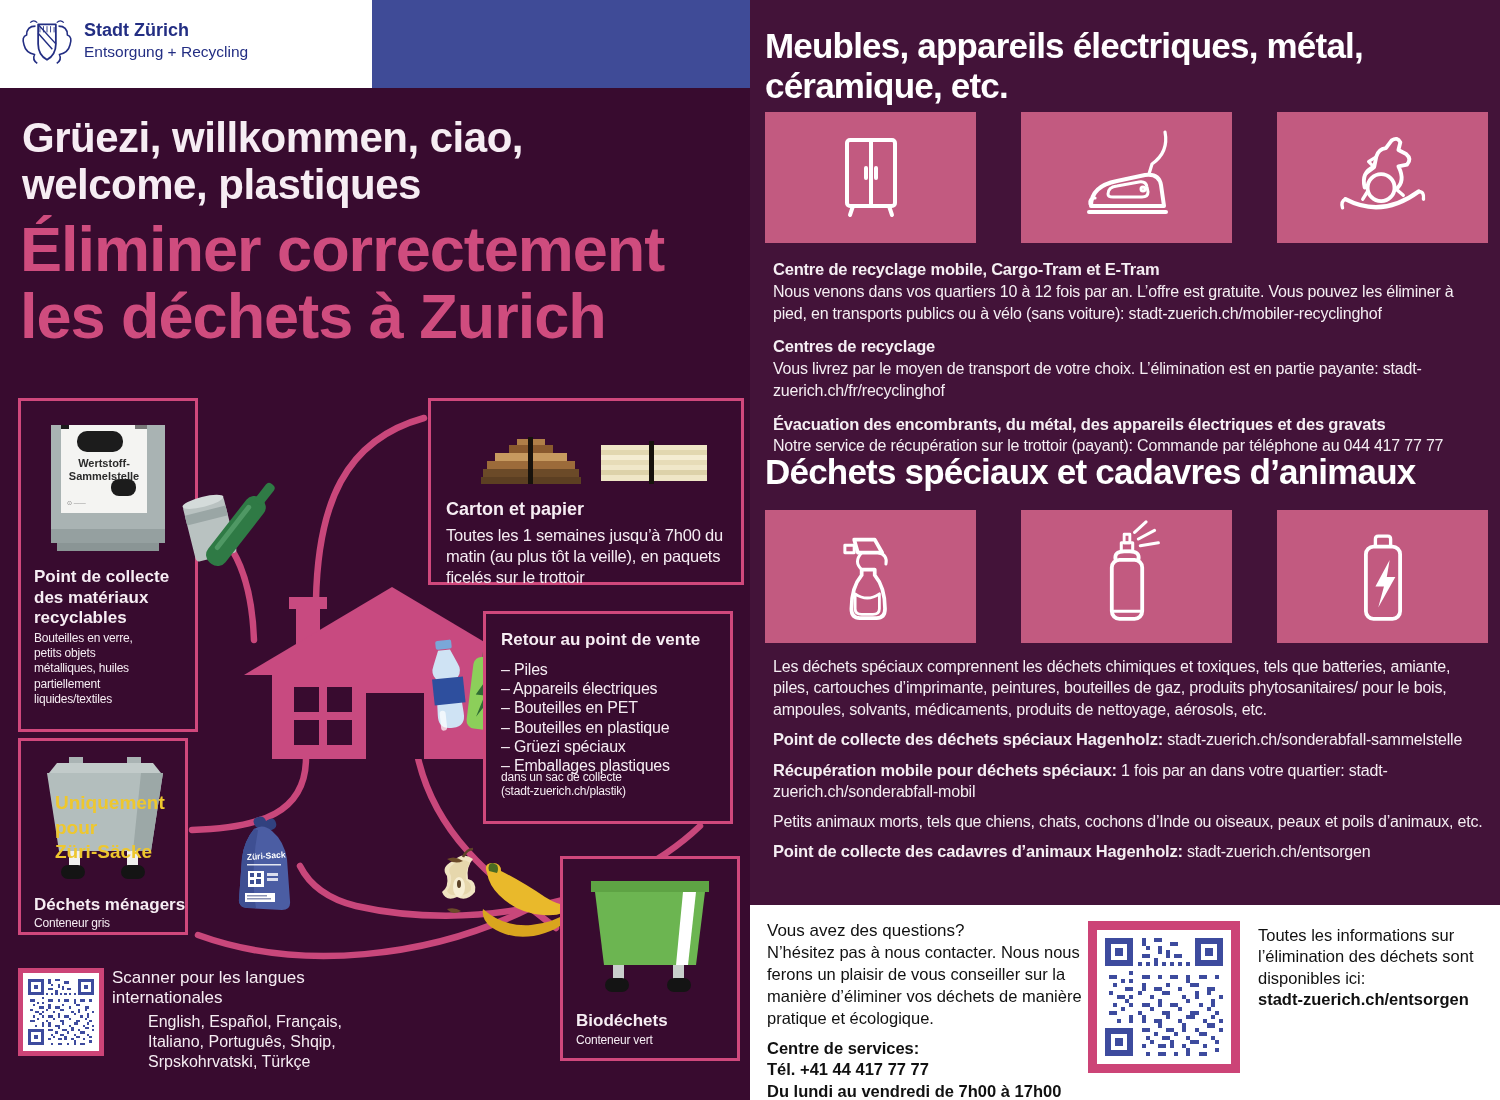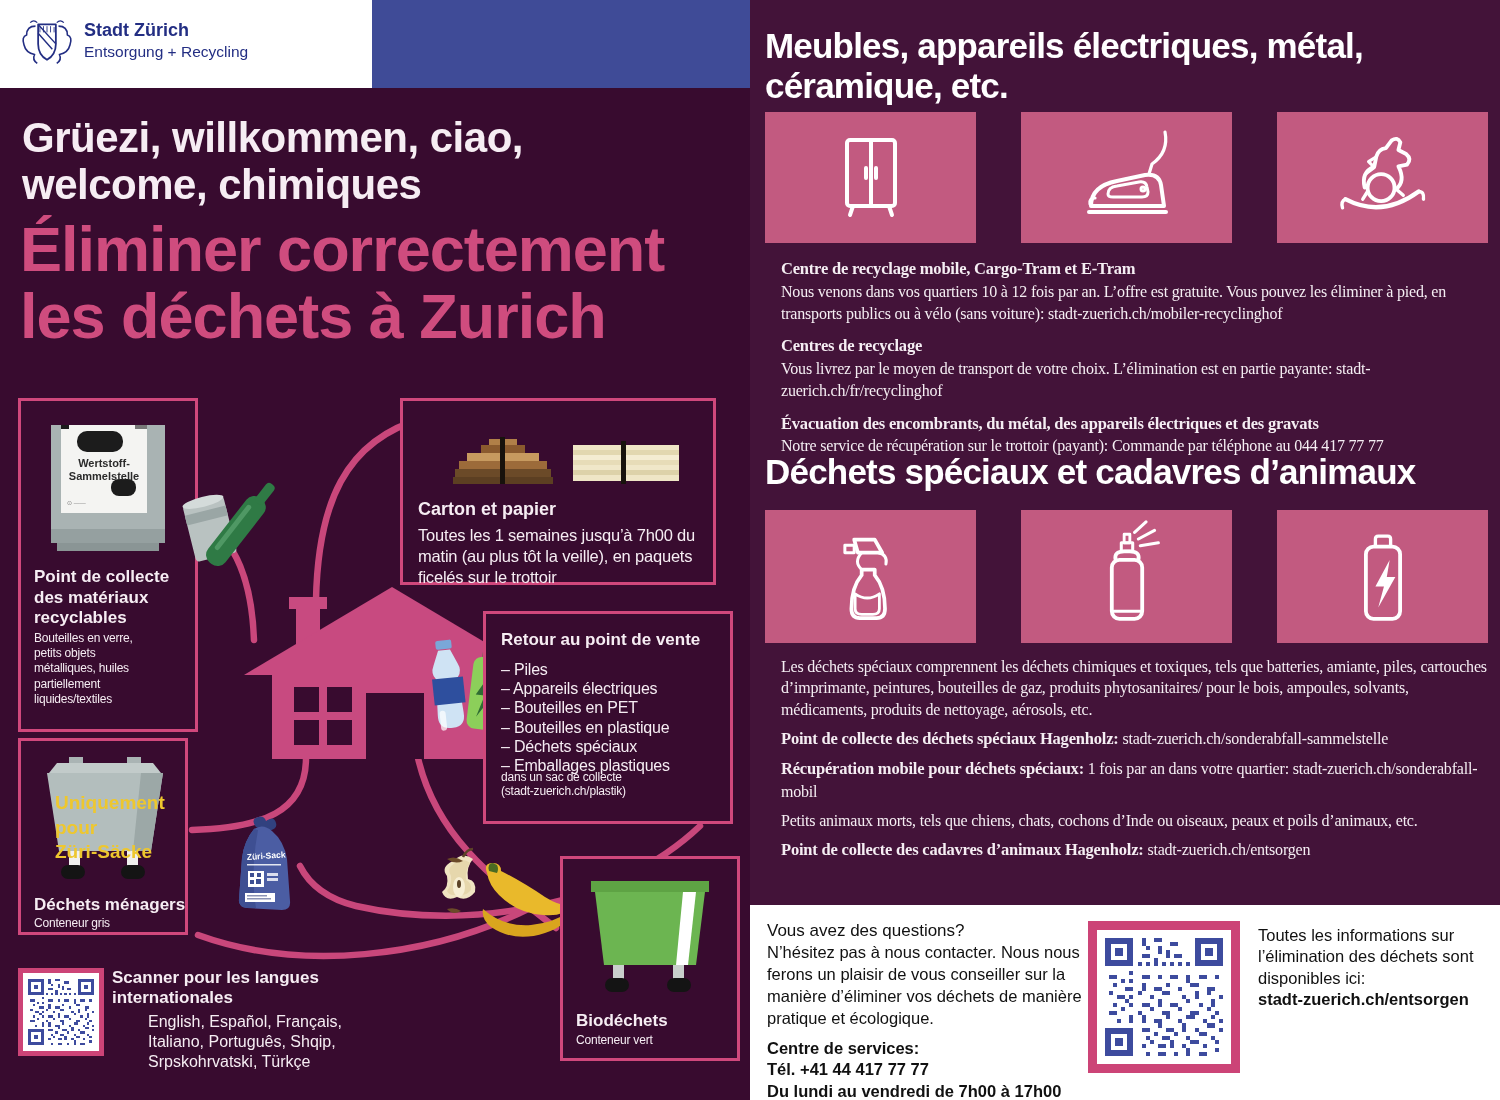--- a/index.html
+++ b/index.html
@@ -18,45 +18,45 @@
   .greet{position:absolute;left:22px;top:114px;width:640px;color:#f6edf3;font-weight:700;
     font-size:42px;line-height:1.13;letter-spacing:-0.5px;white-space:pre-line;}
   .big-title{position:absolute;left:20px;top:216px;width:720px;color:#cf4c7e;font-weight:700;
     font-size:63px;line-height:1.06;letter-spacing:-1px;white-space:pre-line;}
 
   .box{position:absolute;border:3px solid #d0487c;background:#380b2f;}
   .box-title{color:#f6edf3;font-weight:700;font-size:17px;line-height:1.22;white-space:pre-line;}
   .box-body{color:#f6edf3;font-size:12px;line-height:1.27;white-space:pre-line;letter-spacing:-0.2px;}
 
   .box-recyclables{left:18px;top:398px;width:180px;height:334px;}
-  .box-carton{left:400px;top:398px;width:316px;height:187px;}
+  .box-carton{left:428px;top:398px;width:316px;height:187px;}
   .box-retour{left:483px;top:611px;width:250px;height:213px;}
   .box-menagers{left:18px;top:738px;width:170px;height:197px;}
   .box-bio{left:560px;top:856px;width:180px;height:205px;}
 
   .retour-list{list-style:none;margin:6px 0 0 0;padding:0;color:#f6edf3;font-size:16px;line-height:1.2;letter-spacing:-0.2px;}
   .yellow-label{position:absolute;left:34px;top:50px;color:#eec72e;font-weight:700;font-size:19px;
     line-height:1.3;white-space:pre-line;}
 
   .qr-frame{border:5px solid #cc4477;background:#ffffff;padding:5px;}
   .qr-left{position:absolute;left:18px;top:968px;width:86px;height:88px;}
   .lang-block{position:absolute;left:112px;top:968px;width:340px;color:#f6edf3;}
-  .lang-title{font-weight:700;font-size:17px;line-height:1.18;white-space:pre-line;}
+  .lang-title{font-weight:400;font-size:17px;line-height:1.18;white-space:pre-line;}
   .lang-body{font-size:16px;line-height:1.26;white-space:pre-line;margin-top:4px;margin-left:36px;}
 
   
   .page-right{position:absolute;left:750px;top:0;width:750px;height:1100px;background:#431339;color:#f5eef3;}
   .r-heading{position:absolute;left:15px;width:730px;font-size:35px;font-weight:700;line-height:1.15;
     letter-spacing:-0.8px;white-space:pre-line;color:#ffffff;}
   .tile-row{position:absolute;left:15px;width:724px;display:flex;gap:45px;}
   .tile{width:211px;background:#c25a80;display:flex;align-items:center;justify-content:center;}
   .row1 .tile{height:131px;}
   .row2 .tile{height:133px;}
   .r-text{position:absolute;left:15px;width:724px;font-size:16px;line-height:1.37;letter-spacing:-0.2px;}
-  .r-text p{margin:0 0 11px 16px;font-family:Liberation Serif, serif;}
+  .r-text p{margin:0 0 11px 8px;}
   .r-text .bt{display:block;font-weight:700;font-size:16.5px;}
   .r-text b{font-size:16.5px;}
   .footer{position:absolute;left:0;top:905px;width:750px;height:195px;background:#ffffff;color:#111111;}
   .foot-q{position:absolute;left:17px;top:15px;width:316px;font-size:16.5px;line-height:1.32;}
   .foot-q .t{font-weight:400;font-size:17px;}
   .foot-q .svc{font-weight:700;margin-top:8px;}
   .qr-right{position:absolute;left:338px;top:16px;width:152px;height:152px;border-width:9px;padding:8px;}
   .foot-info{position:absolute;left:508px;top:20px;width:236px;font-size:16.5px;line-height:1.3;}
   .foot-info .lnk{font-weight:700;}
   svg{display:block;}
@@ -98,21 +98,21 @@
         </g>
       </svg>
       <div class="logo-text">
         <div class="logo-title">Stadt Zürich</div>
         <div class="logo-sub">Entsorgung + Recycling</div>
       </div>
     </div>
     <div class="band-blue"></div>
 
     <div class="greet">Grüezi, willkommen, ciao,
-welcome, chimiques</div>
+welcome, plastiques</div>
     <div class="big-title">Éliminer correctement
 les déchets à Zurich</div>
 
     <svg class="abs" style="left:0;top:360px" width="750" height="740" viewBox="0 360 750 740">
       <g fill="none" stroke="#c9477b" stroke-width="6.5" stroke-linecap="round">
         <path d="M198 515 C238 540,252 585,254 640"></path>
         <path d="M424 418 C344 440,318 505,316 600"></path>
         <path d="M306 758 C306 812,262 828,192 830"></path>
         <path d="M418 758 C436 836,492 878,556 928"></path>
         <path d="M700 826 C616 906,470 932,356 906 C328 899,310 886,300 866"></path>
@@ -208,21 +208,21 @@
       </g>
     </svg>
 
     <div class="box box-retour">
       <div class="abs box-title" style="left:15px;top:16px">Retour au point de vente</div>
       <ul class="abs retour-list" style="left:15px;top:40px">
         <li>– Piles</li>
         <li>– Appareils électriques</li>
         <li>– Bouteilles en PET</li>
         <li>– Bouteilles en plastique</li>
-        <li>– Déchets spéciaux</li>
+        <li>– Grüezi spéciaux</li>
         <li>– Emballages plastiques</li>
       </ul>
       <div class="abs box-body" style="left:15px;top:156px;line-height:1.2">dans un sac de collecte
 (stadt-zuerich.ch/plastik)</div>
     </div>
 
     <div class="box box-menagers">
       <svg class="abs" style="left:18px;top:16px" width="132" height="128" viewBox="0 0 132 128">
         <rect x="30" y="0" width="14" height="8" fill="#aab4b4"></rect>
           <rect x="88" y="0" width="14" height="8" fill="#aab4b4"></rect>

